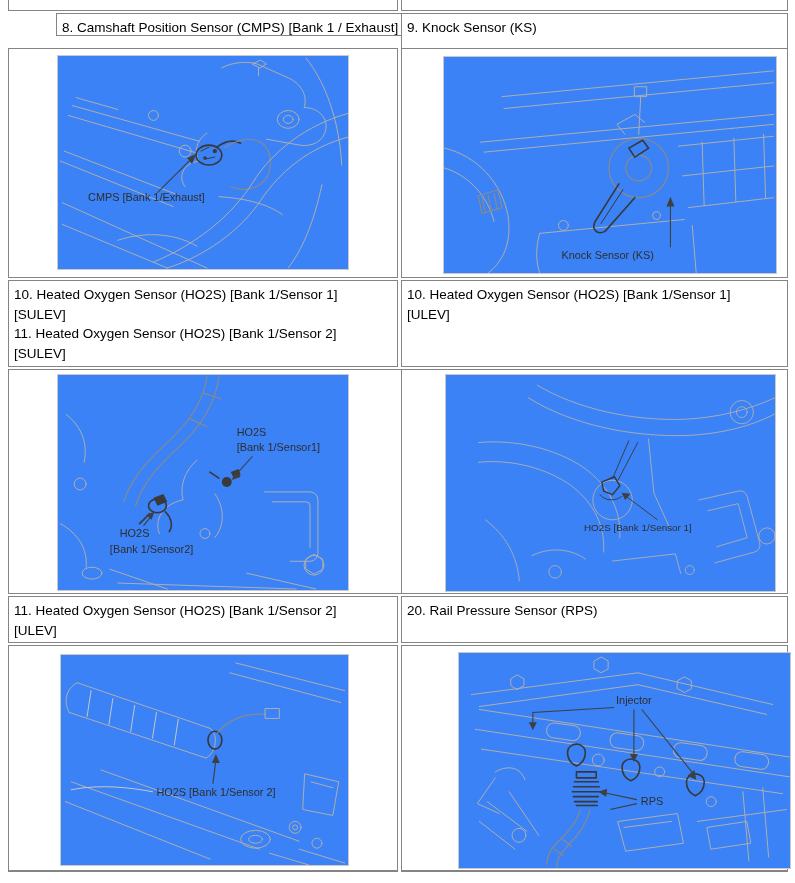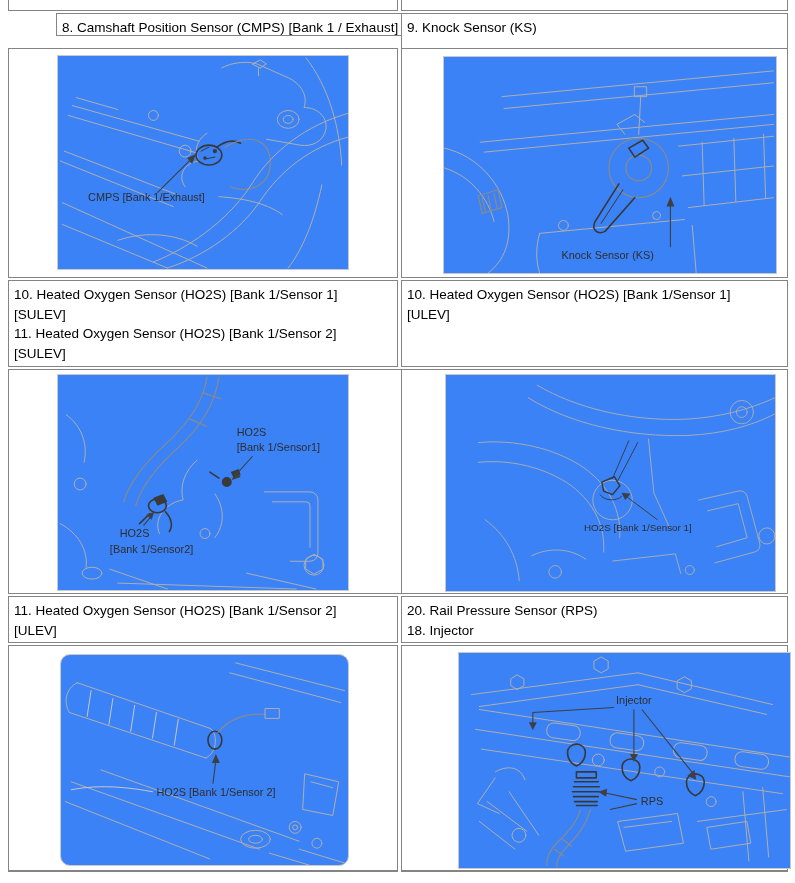--- a/index.html
+++ b/index.html
@@ -173,25 +173,24 @@
     </svg>
   </div>
 </div>
 
 <div class="cell hdr" style="left:8px;top:596px;width:390px;height:47px;">
   <div>11. Heated Oxygen Sensor (HO2S) [Bank 1/Sensor 2]</div>
   <div>[ULEV]</div>
 </div>
 <div class="cell hdr" style="left:401px;top:596px;width:387px;height:47px;">
   <div>20. Rail Pressure Sensor (RPS)</div>
-  <div>18. Injector</div>
 </div>
 
 <div class="cell" style="left:8px;top:645px;width:390px;height:227px;border-bottom-width:2px;">
-  <div class="imgframe" style="left:51px;top:8px;width:289px;height:212px;border-radius:10px;">
+  <div class="imgframe" style="left:51px;top:8px;width:289px;height:212px;">
     <svg viewBox="0 0 289 212">
       <path class="lt" d="M16,28 L150,74 M8,58 L146,104"></path>
       <path class="lt" d="M16,28 C4,34 2,48 8,58"></path>
       <path class="lt" d="M150,74 C158,78 158,98 146,104"></path>
       <path class="lt2" d="M30,36 L26,62 M52,44 L48,70 M74,51 L70,77 M96,58 L92,84 M118,65 L114,91"></path>
       <path class="lt" d="M170,18 L282,48 M176,8 L286,36"></path>
       <path class="lt" d="M10,128 L200,196 M4,148 L150,206 M40,116 L240,188"></path>
       <ellipse class="lt" cx="196" cy="186" rx="15" ry="9"></ellipse>
       <ellipse class="lt" cx="196" cy="186" rx="7" ry="4"></ellipse>
       <circle class="lt" cx="236" cy="174" r="6"></circle>

